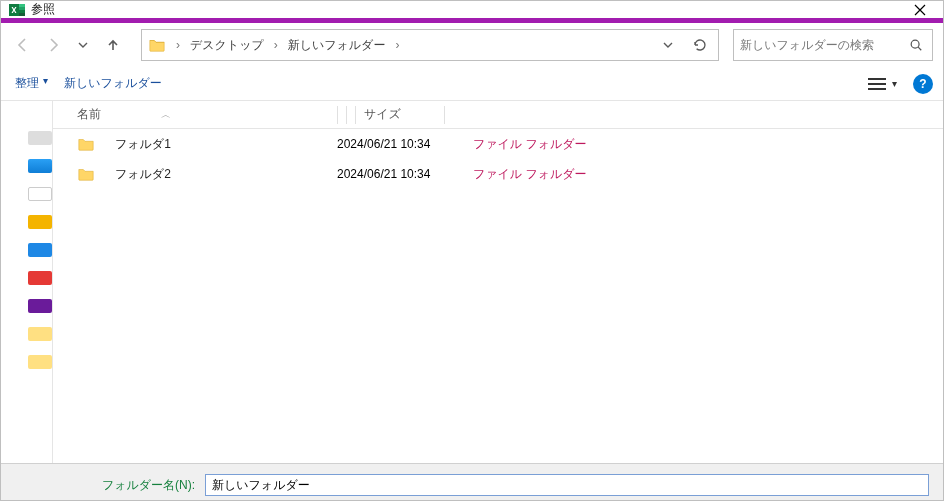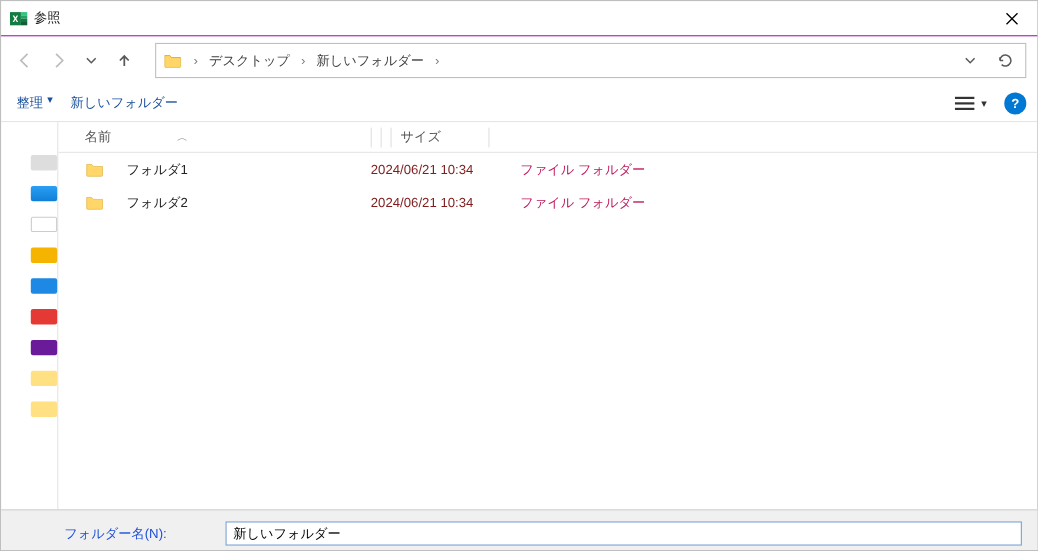--- a/index.html
+++ b/index.html
@@ -13,24 +13,24 @@
     overflow: hidden;
   }
   .window {
     width: 944px; height: 501px;
     border: 1px solid #bfbfbf;
     display: flex; flex-direction: column;
     background: #fff;
   }
   
   .titlebar {
-    height: 32px;
+    height: 22px;
     display: flex; align-items: center;
     padding: 0 0 0 8px;
-    border-bottom: 1px solid #a21caf;
+    border-bottom: 5px solid #a21caf;
     justify-content: space-between;
   }
   .titlebar .app-icon {
     width: 16px; height: 16px;
     display: inline-flex; align-items: center; justify-content: center;
     margin-right: 6px;
   }
   .titlebar .title {
     flex: 0 0 auto;
   }
@@ -160,36 +160,36 @@
   .colh.size { width: 80px; }
   .colh .sort { font-size:10px;color:#888;margin-left:60px;}
   .colsep { width:1px;height:18px;background:#e0e0e0;margin-right:8px;}
   .filelist { flex:1 1 auto; }
   .row {
     display:flex;align-items:center;
     height:30px;
     padding-left: 24px;
   }
   .row .cell.name{width:260px;display:flex;align-items:center;gap:20px;}
-  .row .cell.date{width:136px;color:#7f1d1d;}
+  .row .cell.date{width:136px;color:#000000;}
   .row .cell.type{width:114px;color:#be185d;}
   .row .cell.size{width:80px;color:#555;}
 
   .folder-svg { width:18px;height:18px;display:inline-flex; }
 
   
   .bottom {
     border-top: 1px solid #d0d0d0;
     background: #f0f0f0;
     padding: 10px 14px 4px 14px;
     display:flex;align-items:center;
     gap: 10px;
   }
   .bottom .lbl {
-    width: 180px; text-align:center; color:#1d4ed8;
+    width: 180px; text-align:right; color:#15803d;
   }
   .bottom input {
     flex:1 1 auto;
     height:22px;
     border:1px solid #7a9fd6;
     padding: 2px 6px;
     font: inherit;
   }
 </style>
 </head>
@@ -257,20 +257,29 @@
             <path d="M2 4 L6 8 L10 4" fill="none" stroke="currentColor" stroke-width="1.4"></path>
           </svg>
       </span>
       <span class="addr-refresh">
         <svg width="16" height="16" viewBox="0 0 16 16">
             <path d="M3 8 a5 5 0 1 1 1.6 3.7 M3 8 l0 -3 M3 8 l3 0" fill="none" stroke="currentColor" stroke-width="1.4"></path>
           </svg>
       </span>
     </div>
 
+    <div class="searchbox">
+      <span class="placeholder">新しいフォルダーの検索</span>
+      <span class="search-icon">
+        <svg width="14" height="14" viewBox="0 0 16 16">
+            <circle cx="7" cy="7" r="4.5" fill="none" stroke="currentColor" stroke-width="1.4"></circle>
+            <path d="M10.5 10.5 L14 14" stroke="currentColor" stroke-width="1.4"></path>
+          </svg>
+      </span>
+    </div>
   </div>
 
   <div class="toolbarrow">
     <span class="toolbtn">
       <span>整理</span>
       <span class="drop">▾</span>
     </span>
     <span class="toolbtn">
       <span>新しいフォルダー</span>
     </span>

